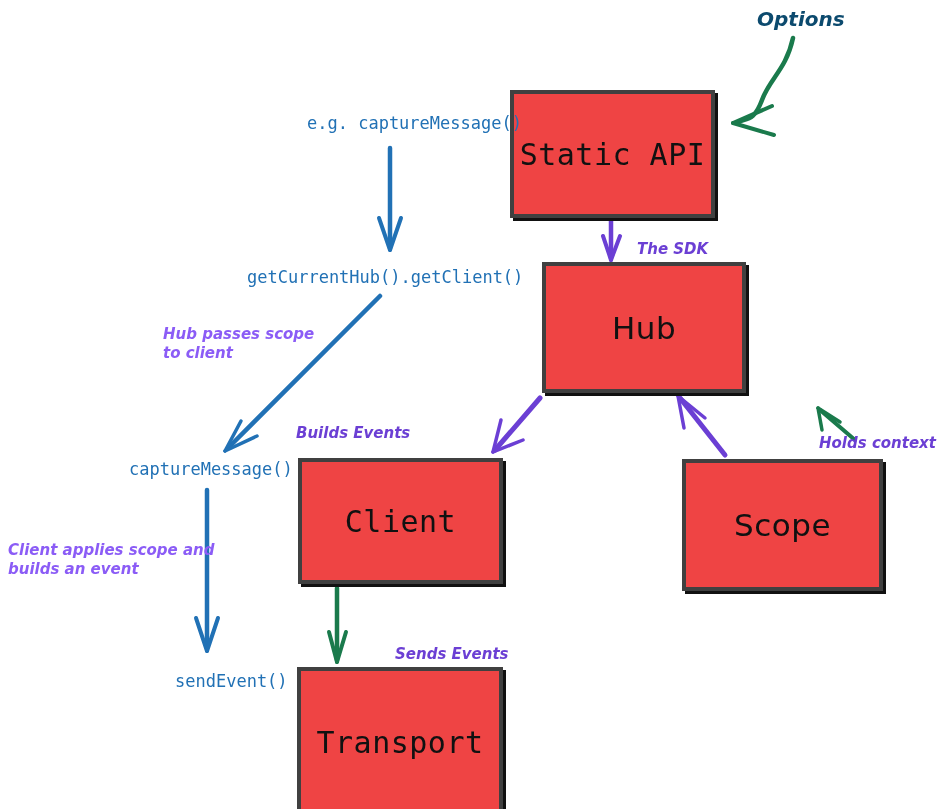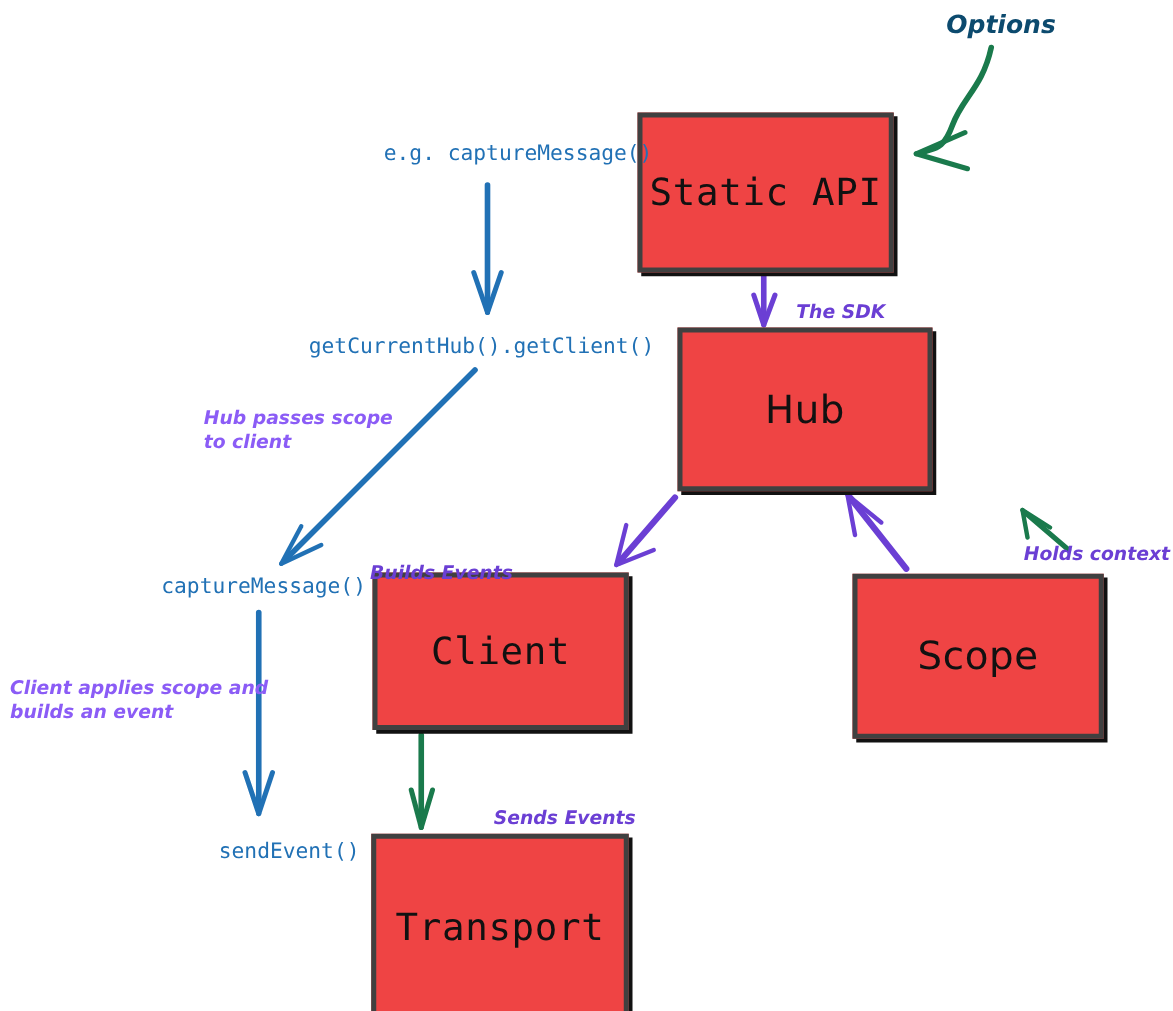--- a/index.html
+++ b/index.html
@@ -182,21 +182,21 @@
     <span class="box-label mono-label">Transport</span>
   </div>
 
 
   <div class="note note-green" style="left:757px; top:7px;">Options</div>
 
   <div class="note note-purple" style="left:637px; top:240px;">The SDK</div>
 
   <div class="note note-purple" style="left:819px; top:434px;">Holds context</div>
 
-  <div class="note note-purple" style="left:296px; top:449px;">Builds Events</div>
+  <div class="note note-purple" style="left:296px; top:424px;">Builds Events</div>
 
   <div class="note note-purple" style="left:395px; top:645px;">Sends Events</div>
 
   <div class="note note-blue-code" style="left:307px; top:113px;text-align:right;">e.g. captureMessage()</div>
 
   <div class="note note-blue-code" style="left:247px; top:267px;">getCurrentHub().getClient()</div>
 
   <div class="note note-blue-hand" style="left:163px; top:325px;">Hub passes scope
 to client</div>
 

